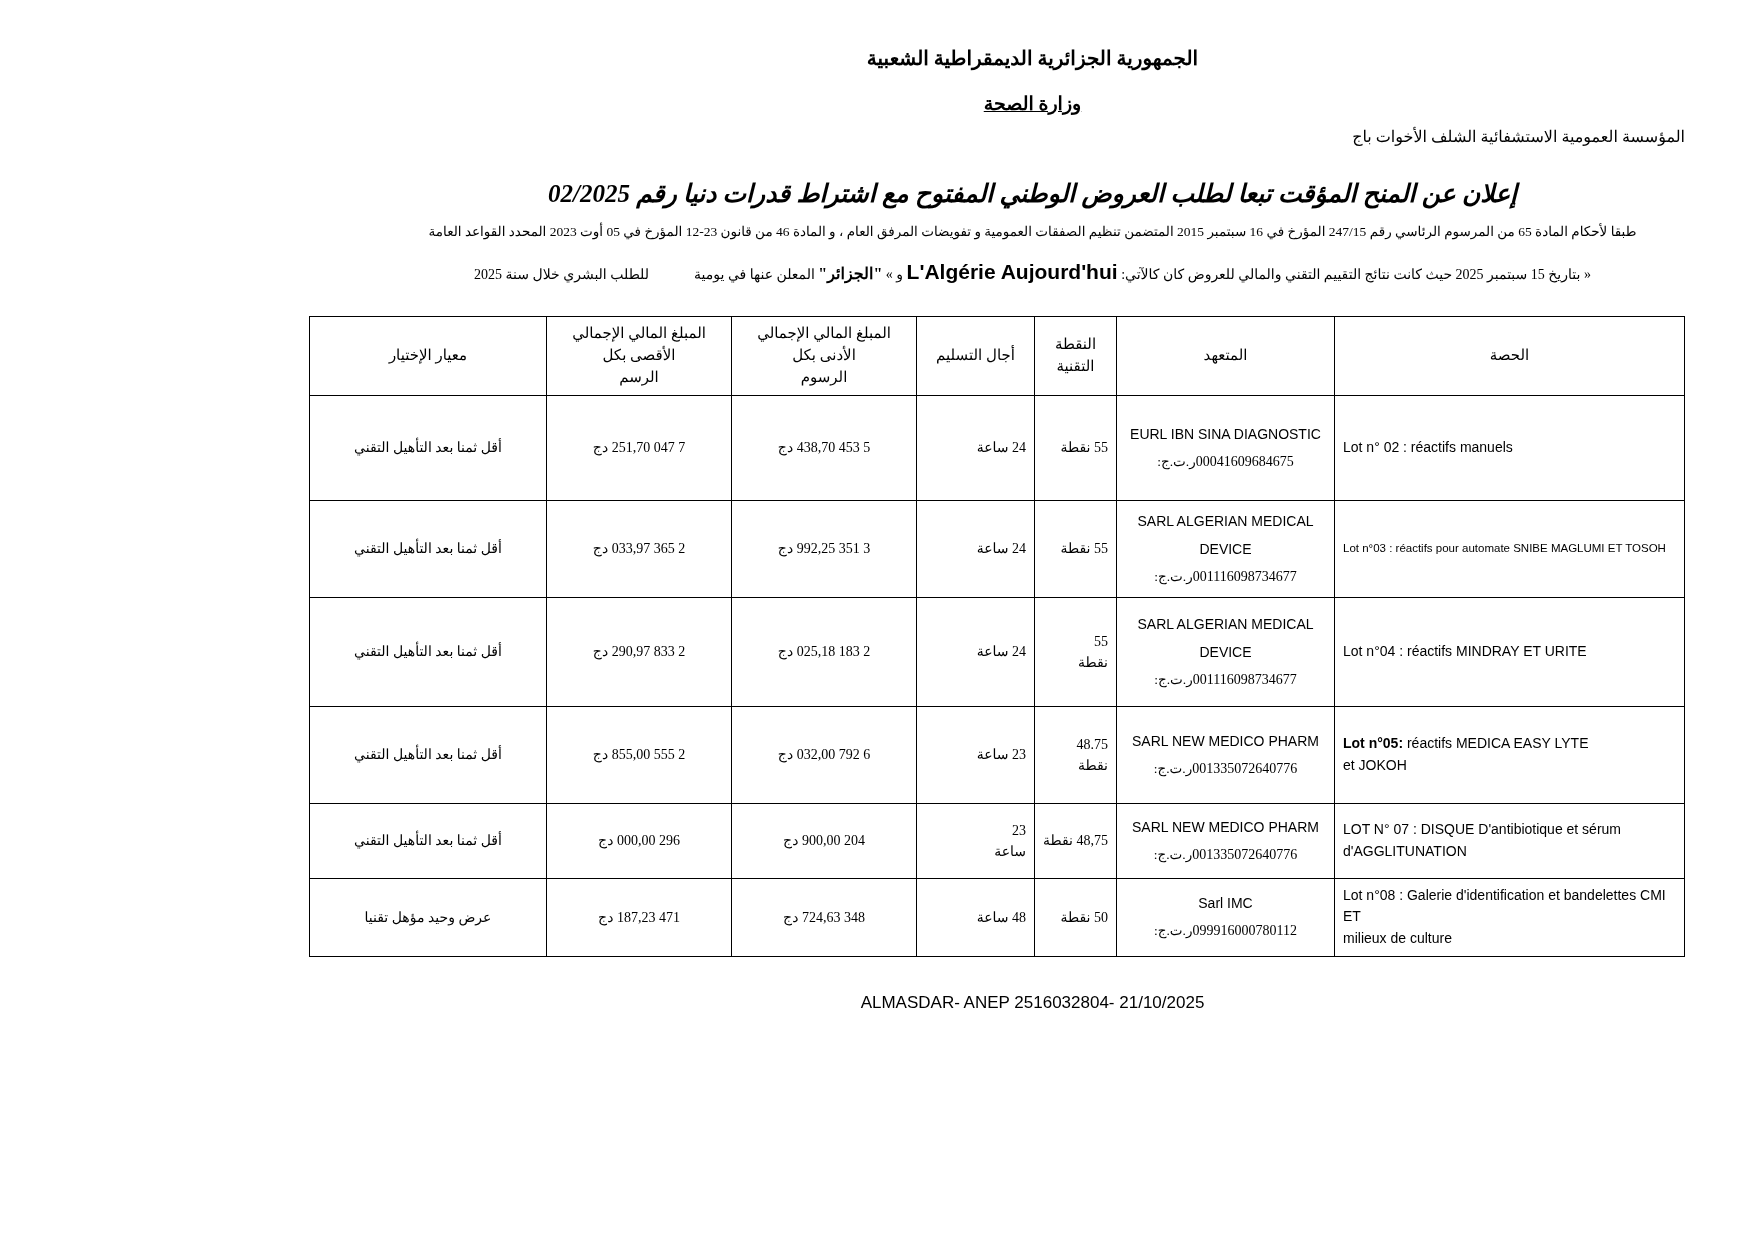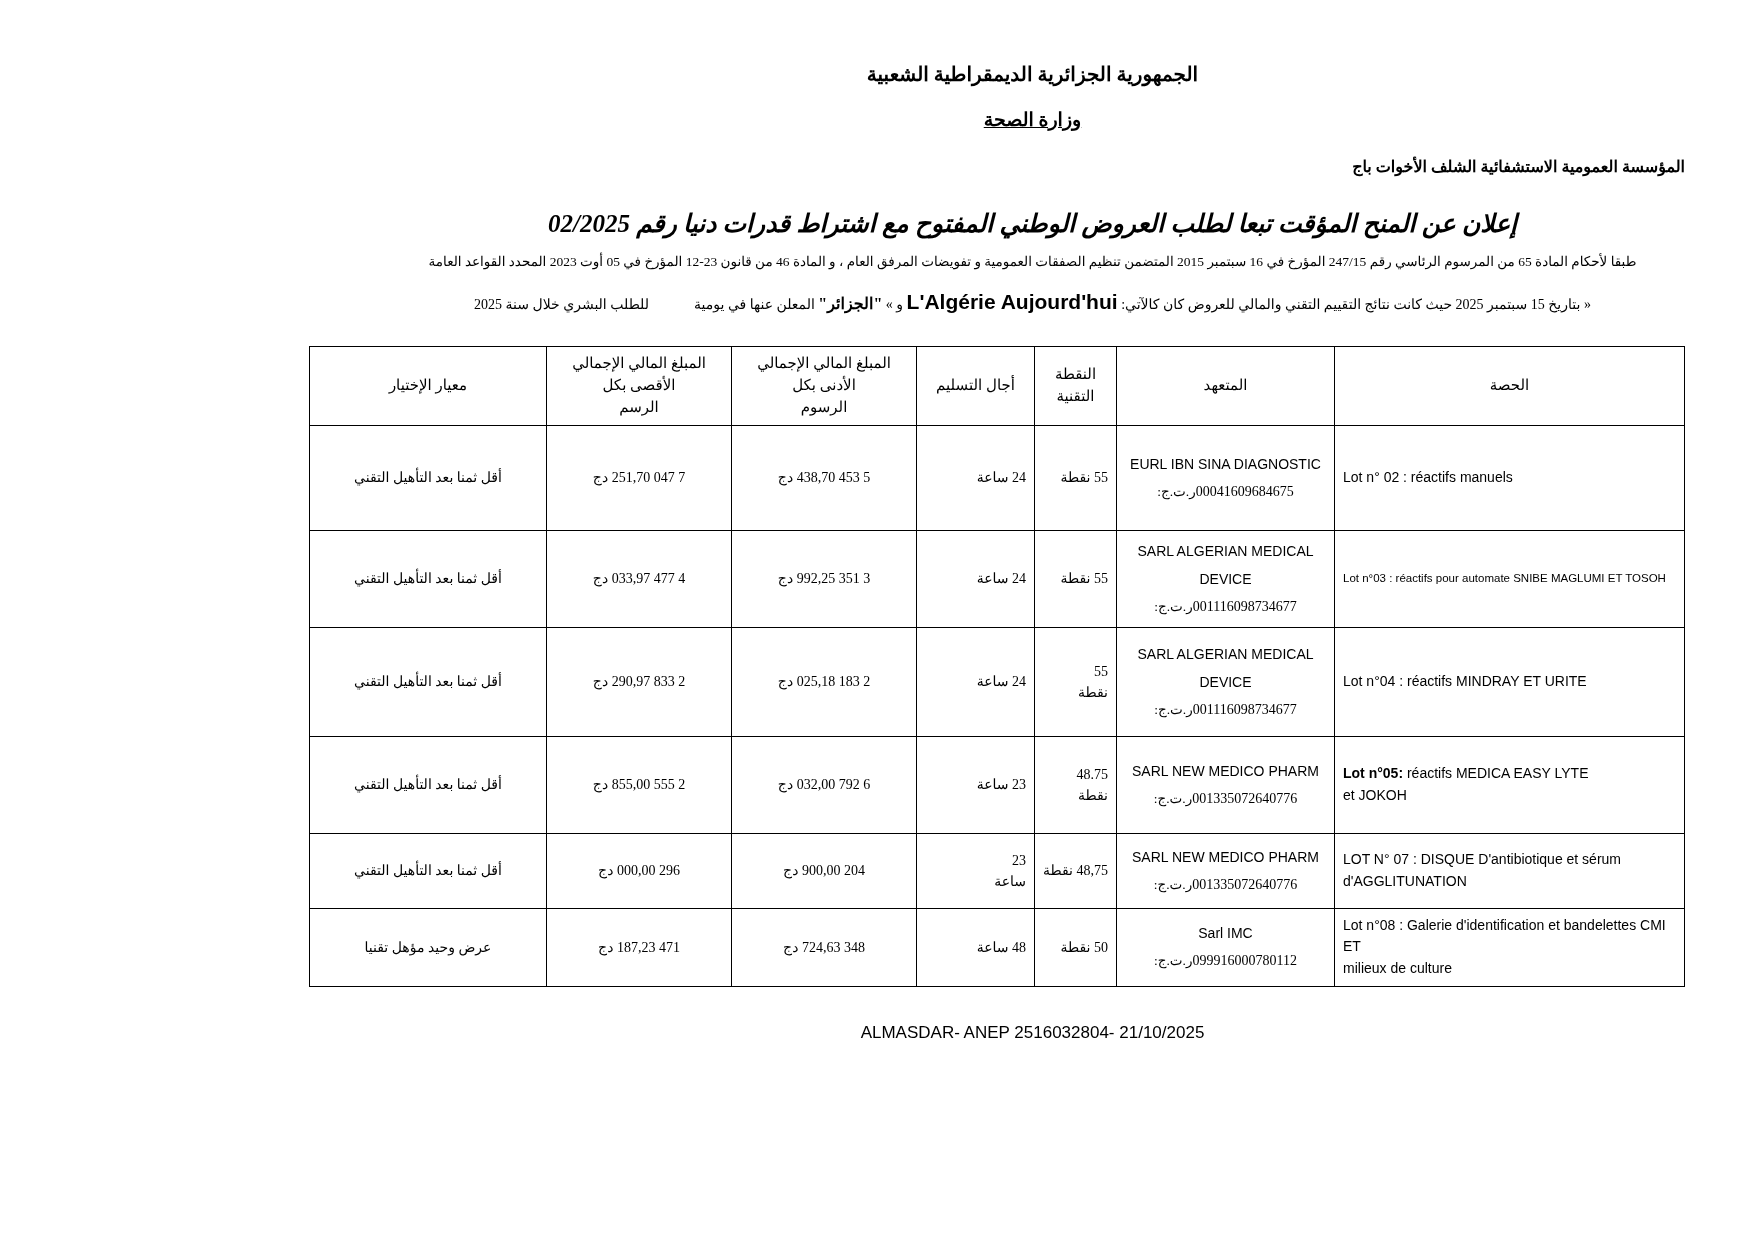--- a/index.html
+++ b/index.html
@@ -12,40 +12,39 @@
     width: 1755px;
     min-height: 1241px;
     font-family: "Liberation Serif", "DejaVu Serif", serif;
     color: #000000;
     position: relative;
   }
   .page {
     width: 1445px;
     min-height: 1241px;
     box-sizing: border-box;
-    padding: 46px 70px 20px 70px;
+    padding: 30px 70px 20px 70px;
     position: relative;
   }
 
   
   .hdr-center {
     text-align: center;
     font-weight: bold;
     font-size: 20px;
     line-height: 1.0;
   }
   .hdr-line-1 { margin-top: 18px; }
   .hdr-line-2 { margin-top: 26px; font-size: 19px; text-decoration: underline; }
 
   .hdr-right {
     text-align: right;
     font-size: 16px;
-    margin-top: 28px;
+    margin-top: 14px;
     padding-left: 80px;
-    font-weight: bold;
   }
   .hdr-tax {
     text-align: right;
     font-size: 14px;
     margin-top: 24px;
     padding-left: 80px;
     direction: rtl;
   }
 
   
@@ -259,21 +258,21 @@
           <td class="amount">5  453 438,70  دج</td>
           <td class="amount">7  047 251,70  دج</td>
           <td class="crit">أقل ثمنا بعد التأهيل التقني</td>
         </tr>
         <tr class="r2">
           <td class="lot small">Lot n°03 : réactifs pour automate SNIBE MAGLUMI ET TOSOH</td>
           <td class="bidder"><span>SARL ALGERIAN MEDICAL DEVICE</span><span class="rc"><span>001116098734677</span><span class="lbl">ر.ت.ج:</span></span></td>
           <td class="note">55 نقطة</td>
           <td class="delay">24 ساعة</td>
           <td class="amount">3 351 992,25 دج</td>
-          <td class="amount">4 477 033,97 دج</td>
+          <td class="amount">2 365 033,97 دج</td>
           <td class="crit">أقل ثمنا بعد التأهيل التقني</td>
         </tr>
         <tr class="r3">
           <td class="lot">Lot n°04 : réactifs MINDRAY  ET URITE</td>
           <td class="bidder"><span>SARL ALGERIAN MEDICAL DEVICE</span><span class="rc"><span>001116098734677</span><span class="lbl">ر.ت.ج:</span></span></td>
           <td class="note">55<br>نقطة</td>
           <td class="delay">24 ساعة</td>
           <td class="amount">2 183 025,18 دج</td>
           <td class="amount">2 833 290,97 دج</td>
           <td class="crit">أقل ثمنا بعد التأهيل التقني</td>

